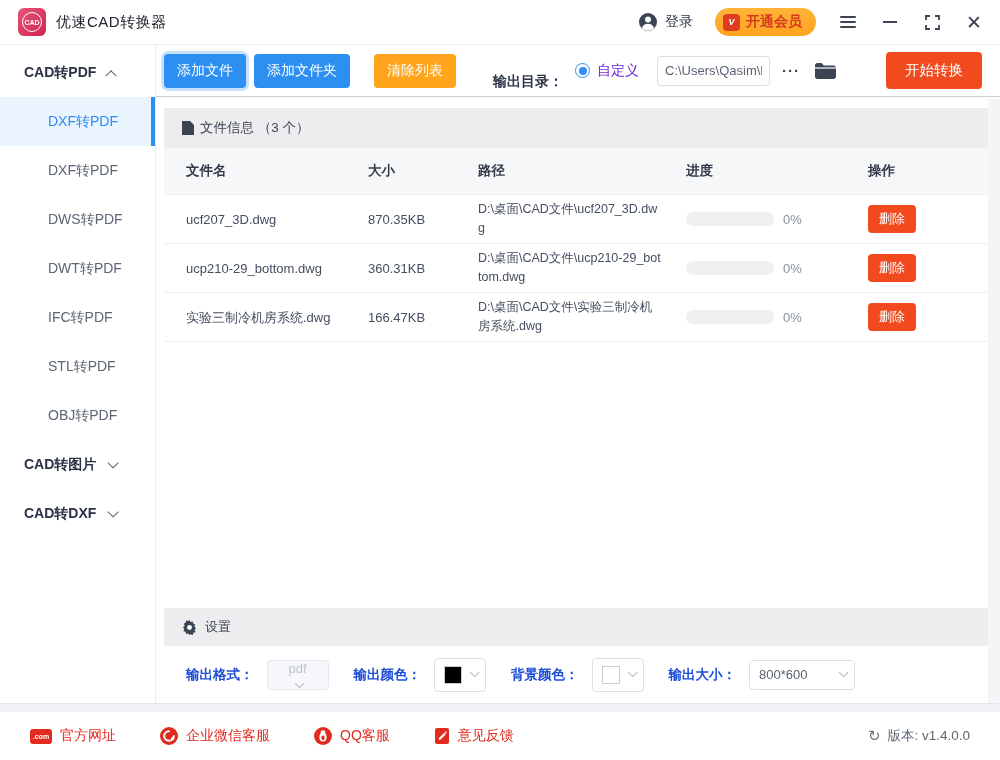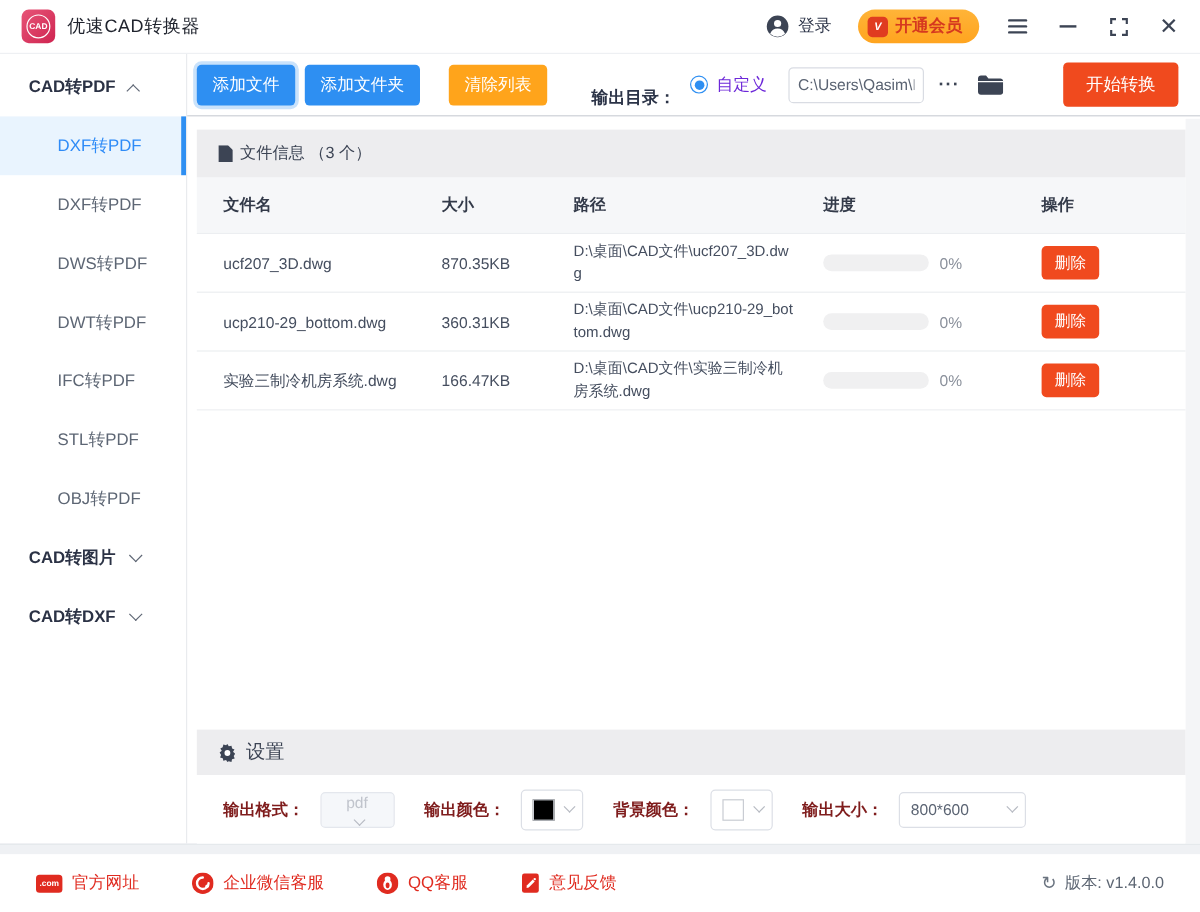--- a/index.html
+++ b/index.html
@@ -64,23 +64,23 @@
   .cell-name { padding-right:26px; word-break:break-all; line-height:19px; }
   .cell-path { padding-right:22px; word-break:break-all; line-height:19px; font-size:12.5px; }
   .cell-progress { display:flex; align-items:center; gap:9px; }
   .pbar { width:88px; height:14px; border-radius:7px; background:#f0f0f1; }
   .ppct { font-size:13px; color:#8a909b; }
   .btn-del { background:#f04a1e; font-size:13px; padding:5px 11px; }
   .spacer { flex:1 1 auto; }
 
   
   .settings-bar { height:38px; background:#ededef; display:flex; align-items:center; padding-left:18px; gap:8px; flex:0 0 auto; }
-  .settings-title { font-size:16px; color:#3c4454;text-align:right; }
+  .settings-title { font-size:13px; color:#3c4454;text-align:right; }
   .settings-row { height:57px; display:flex; align-items:center; padding-left:22px; gap:13px; flex:0 0 auto; background:#fff; }
-  .set-label { font-size:13.5px; font-weight:bold; color:#7f1d1d; white-space:nowrap; }
+  .set-label { font-size:13.5px; font-weight:bold; color:#1d4ed8; white-space:nowrap; }
   .select { height:30px; border:1px solid #dcdfe6; border-radius:4px; background:#fff; display:flex; align-items:center; justify-content:space-between; padding:0 9px; font-size:13px; color:#5a6372; cursor:pointer; margin-right:12px; }
   .select.disabled { background:#f5f7fa; border-color:#e4e7ed; color:#c0c4cc; cursor:default; }
   .select .chev { width:7px; height:7px; border-color:#b6bac2; }
   .sel-format { width:62px;flex-direction:column; }
   .sel-color { width:52px; height:34px; }
   .sel-size { width:106px; }
   .swatch { width:18px; height:18px; border:1px solid #c9ccd3; }
 
   
   .gap-strip { height:9px; background:#eff1f4; border-top:1px solid #e3e6ea; flex:0 0 auto; }

